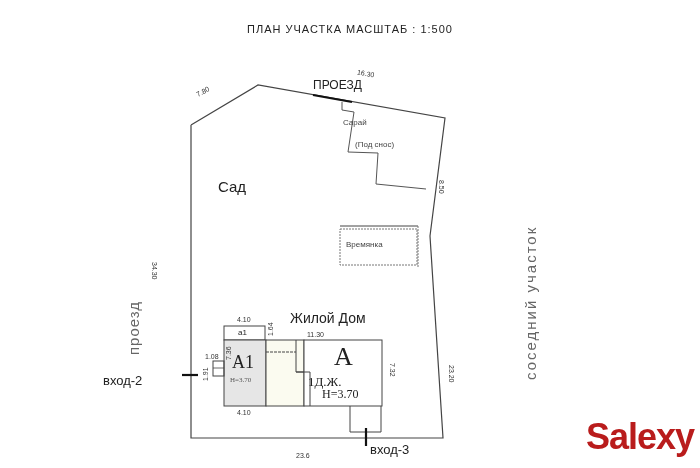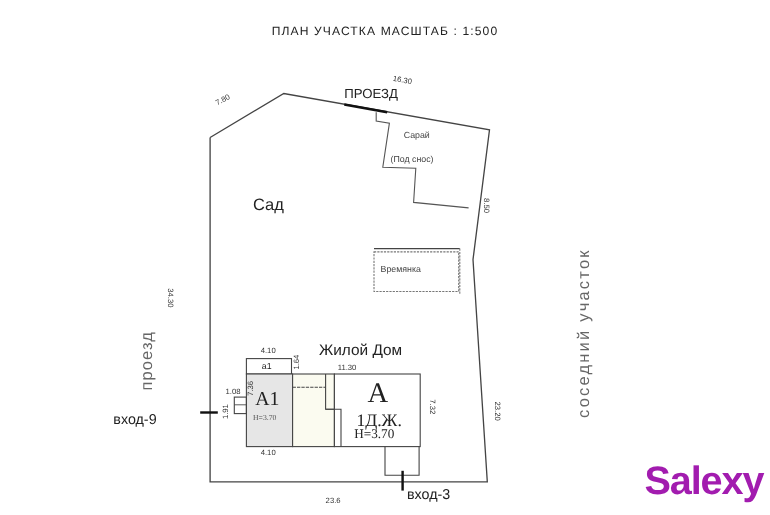--- a/index.html
+++ b/index.html
@@ -2,21 +2,21 @@
 <html><head>
 <meta charset="utf-8">
 <style>
   html,body{margin:0;padding:0;background:#fff;}
   body{width:700px;height:468px;position:relative;overflow:hidden;font-family:"Liberation Sans",sans-serif;color:#222;}
   .abs{position:absolute;white-space:nowrap;}
   svg{position:absolute;left:0;top:0;}
   .title{left:0;width:700px;top:23px;text-align:center;font-size:11px;letter-spacing:1px;color:#222;}
   .dim{font-size:7px;color:#333;}
   .rot{transform-origin:left top;}
-  .watermark{right:6px;bottom:10px;font-size:36px;font-weight:bold;color:#a21caf;letter-spacing:-1px;}
+  .watermark{right:6px;bottom:10px;font-size:36px;font-weight:bold;color:#b91c1c;letter-spacing:-1px;}
 </style>
 </head>
 <body>
 
 <svg width="700" height="468">
 
   <polyline points="191,125 258,85 445,118 430,236 443,438 191,438 191,125" fill="none" stroke="#444" stroke-width="1.2"></polyline>
 
   <line x1="313" y1="95" x2="352" y2="102" stroke="#111" stroke-width="2.2"></line>
 
@@ -39,34 +39,34 @@
 
   <polyline points="350,406 350,432 381,432 381,406" fill="none" stroke="#444" stroke-width="1"></polyline>
 
   <line x1="182" y1="375" x2="198" y2="375" stroke="#111" stroke-width="2.2"></line>
   <line x1="366" y1="428" x2="366" y2="446" stroke="#111" stroke-width="2.2"></line>
 </svg>
 
 <div class="abs title">ПЛАН УЧАСТКА МАСШТАБ : 1:500</div>
 
 <div class="abs" style="left:313px;top:78px;font-size:12px;">ПРОЕЗД</div>
-<div class="abs" style="left:230px;top:178px;font-size:15px;">Сад</div>
-<div class="abs" style="left:367px;top:118px;font-size:8px;color:#444;">Сарай</div>
+<div class="abs" style="left:218px;top:178px;font-size:15px;">Сад</div>
+<div class="abs" style="left:343px;top:118px;font-size:8px;color:#444;">Сарай</div>
 <div class="abs" style="left:355px;top:128px;font-size:8px;color:#444;margin-top:12px;">(Под снос)</div>
 <div class="abs" style="left:346px;top:240px;font-size:8px;color:#444;text-align:center;">Времянка</div>
 <div class="abs" style="left:290px;top:310px;font-size:14px;">Жилой Дом</div>
 
 <div class="abs" style="left:334px;top:342px;font-size:26px;font-family:'Liberation Serif',serif;">А</div>
-<div class="abs" style="left:324px;top:374px;font-size:16px;font-family:'Liberation Serif',serif;">1Д.Ж.</div>
+<div class="abs" style="left:308px;top:374px;font-size:13px;font-family:'Liberation Serif',serif;">1Д.Ж.</div>
 <div class="abs" style="left:322px;top:387px;font-size:12px;font-family:'Liberation Serif',serif;">Н=3.70</div>
 <div class="abs" style="left:232px;top:352px;font-size:18px;font-family:'Liberation Serif',serif;">А1</div>
 <div class="abs" style="left:230px;top:376px;font-size:7px;color:#555;font-family:'Liberation Serif',serif;">Н=3.70</div>
 <div class="abs" style="left:238px;top:328px;font-size:8px;">а1</div>
 
-<div class="abs" style="left:103px;top:373px;font-size:13px;">вход-9</div>
+<div class="abs" style="left:103px;top:373px;font-size:13px;">вход-2</div>
 <div class="abs" style="left:370px;top:442px;font-size:13px;">вход-3</div>
 
 <div class="abs rot" style="left:125px;top:355px;transform:rotate(-90deg);font-size:15px;color:#666;letter-spacing:1px;">проезд</div>
 <div class="abs rot" style="left:522px;top:380px;transform:rotate(-90deg);font-size:15px;color:#666;letter-spacing:2px;">соседний участок</div>
 
 <div class="abs dim" style="left:196px;top:88px;transform:rotate(-28deg);">7.80</div>
 <div class="abs dim" style="left:357px;top:70px;transform:rotate(10deg);">16.30</div>
 <div class="abs dim rot" style="left:445px;top:180px;transform:rotate(90deg);">8.50</div>
 <div class="abs dim rot" style="left:455px;top:365px;transform:rotate(90deg);">23.20</div>
 <div class="abs dim rot" style="left:158px;top:262px;transform:rotate(90deg);">34.30</div>

